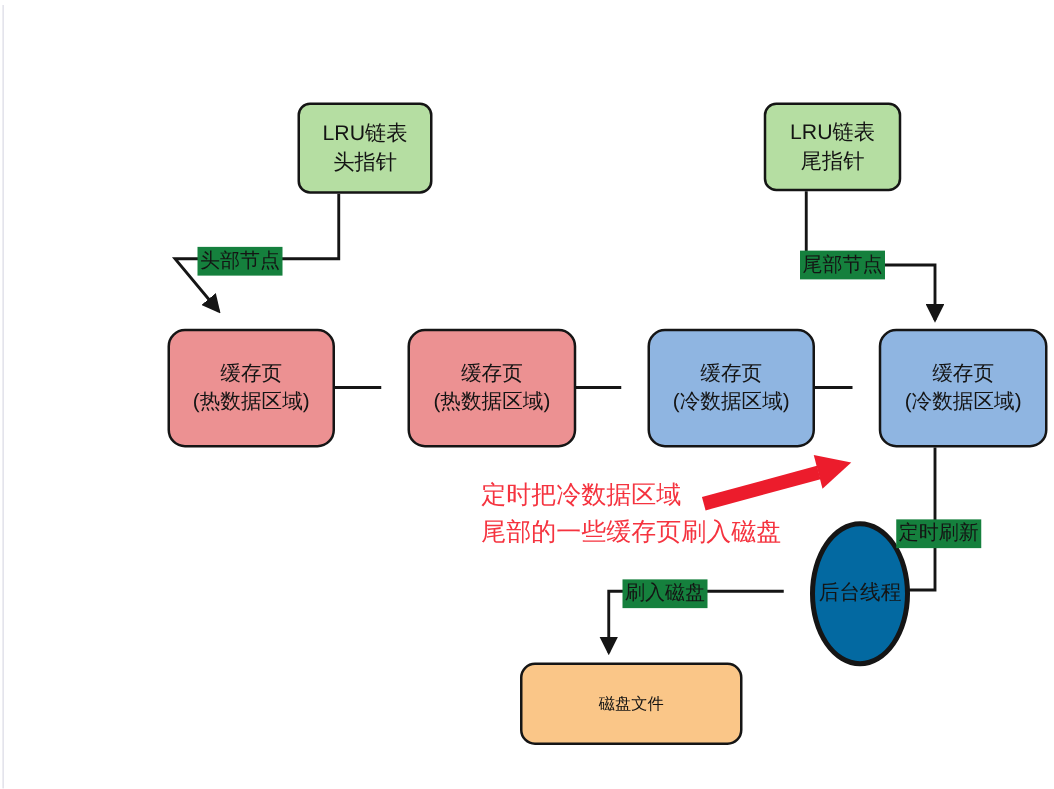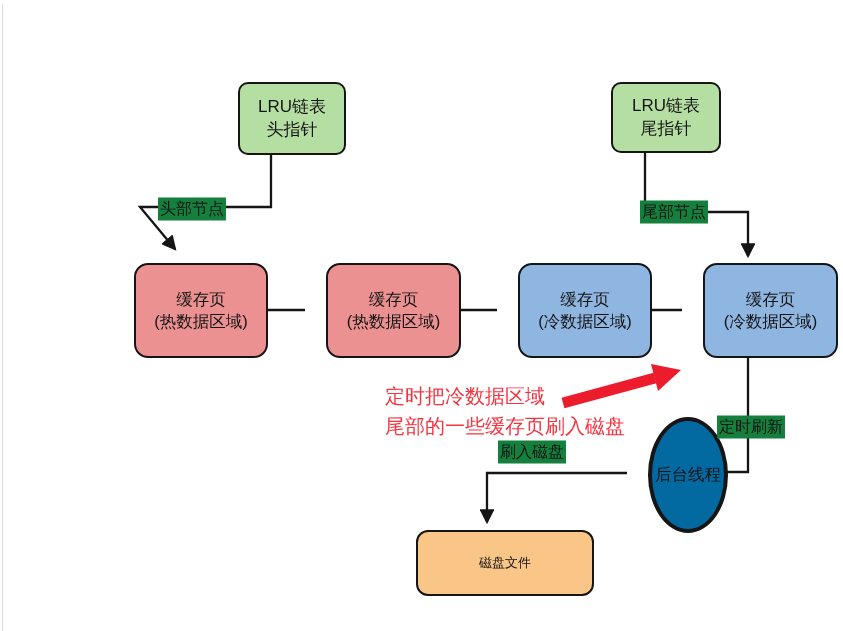--- a/index.html
+++ b/index.html
@@ -119,20 +119,20 @@
   <div class="node node-orange" style="left:395px;top:530px;width:178px;height:66px;">
     <span>磁盘文件</span>
   </div>
 
   <div class="edge-label" style="left:192px;top:209px;">头部节点</div>
 
   <div class="edge-label" style="left:674px;top:212px;font-family:Liberation Mono, monospace;">尾部节点</div>
 
   <div class="edge-label" style="left:751px;top:427px;">定时刷新</div>
 
-  <div class="edge-label" style="left:532px;top:452px;">刷入磁盘</div>
+  <div class="edge-label" style="left:532px;top:475px;">刷入磁盘</div>
 
   <div class="annotation" style="left:385px;top:381px;">
     <div>定时把冷数据区域</div>
     <div>尾部的一些缓存页刷入磁盘</div>
   </div>
 
 </div>
 
 </body></html>

